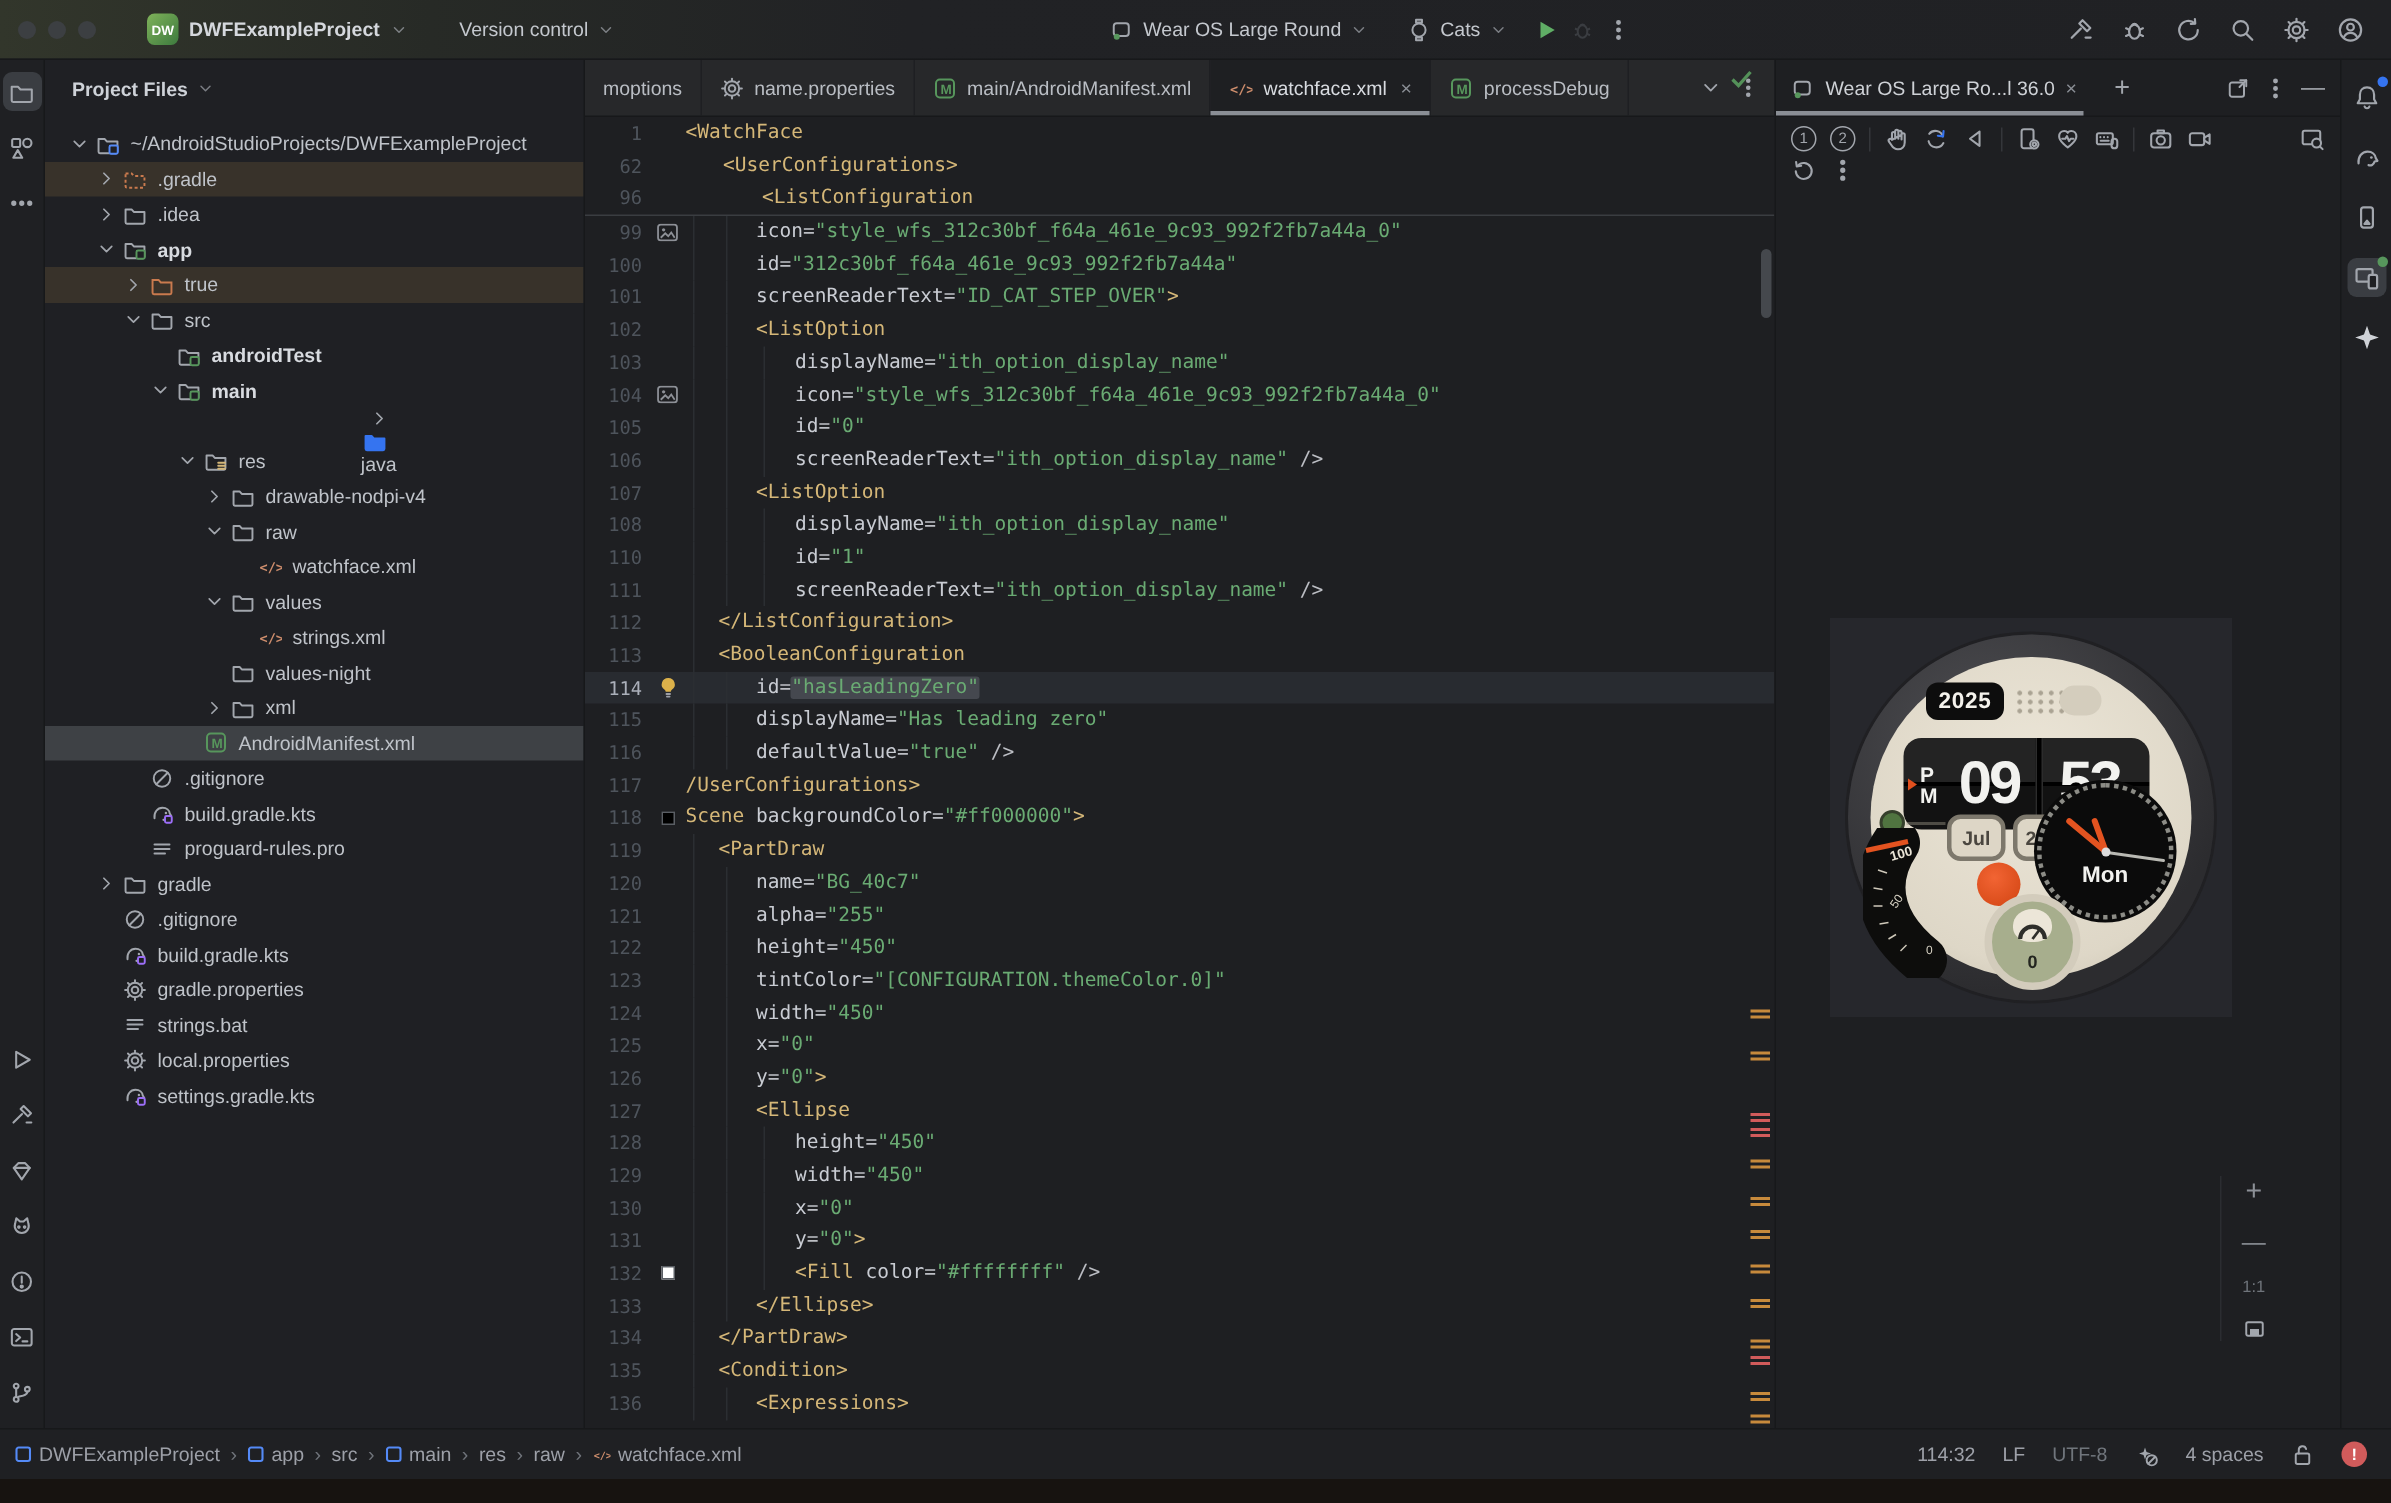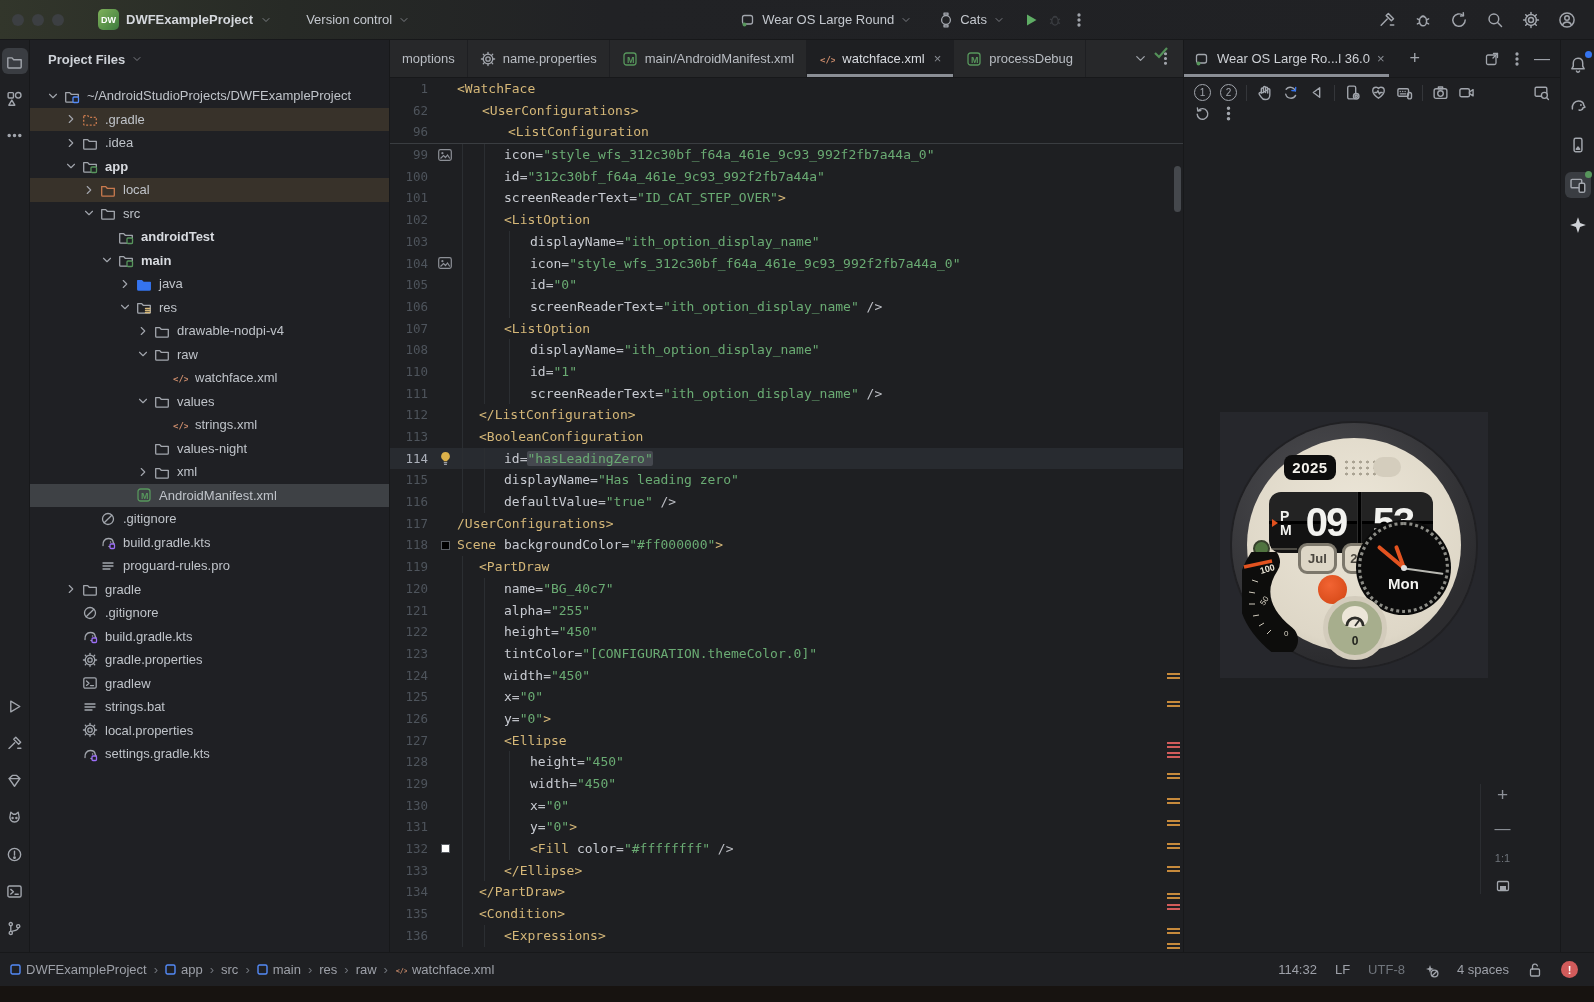--- a/index.html
+++ b/index.html
@@ -428,21 +428,21 @@
             <span class="tcell">
               <svg width="14" height="14" viewBox="0 0 16 16" fill="none" stroke="#a2a6ad" stroke-width="1.3" stroke-linecap="round" stroke-linejoin="round">
                 <polyline points="6,4 10,8 6,12"></polyline>
               </svg>
             </span>
             <span class="ticn">
               <svg width="16" height="16" viewBox="0 0 16 16" fill="none" stroke="#c97a4e" stroke-width="1.3">
                 <path d="M1.7 4.6h4l1.5 1.7h7.1v6.9a.9.9 0 0 1-.9.9H2.6a.9.9 0 0 1-.9-.9z"></path>
               </svg>
             </span>
-            <span>local</span>
+            <span>true</span>
           </div>
           <div class="trow" style="padding-left: 50px;">
             <span class="tcell">
               <svg width="14" height="14" viewBox="0 0 16 16" fill="none" stroke="#a2a6ad" stroke-width="1.3" stroke-linecap="round" stroke-linejoin="round">
                 <polyline points="4,6 8,10 12,6"></polyline>
               </svg>
             </span>
             <span class="ticn">
               <svg width="16" height="16" viewBox="0 0 16 16" fill="none" stroke="#a2a6ad" stroke-width="1.3" stroke-linecap="round" stroke-linejoin="round">
                 <path d="M1.7 4.6h4l1.5 1.7h7.1v6.9a.9.9 0 0 1-.9.9H2.6a.9.9 0 0 1-.9-.9z"></path>
@@ -467,21 +467,21 @@
               </svg>
             </span>
             <span class="ticn">
               <svg width="16" height="16" viewBox="0 0 16 16" fill="none" stroke="#a2a6ad" stroke-width="1.3" stroke-linecap="round" stroke-linejoin="round">
                 <path d="M1.7 4.6h4l1.5 1.7h7.1v6.9a.9.9 0 0 1-.9.9H2.6a.9.9 0 0 1-.9-.9z"></path>
                 <rect x="9" y="9" width="5.5" height="5.5" rx="1" fill="#1f2024" stroke="#57965c"></rect>
               </svg>
             </span>
             <span>main</span>
           </div>
-          <div class="trow" style="padding-left: 86px;">
+          <div class="trow" style="padding-left: 86px; flex-direction: column;">
             <span class="tcell">
               <svg width="14" height="14" viewBox="0 0 16 16" fill="none" stroke="#a2a6ad" stroke-width="1.3" stroke-linecap="round" stroke-linejoin="round">
                 <polyline points="6,4 10,8 6,12"></polyline>
               </svg>
             </span>
             <span class="ticn">
               <svg width="16" height="16" viewBox="0 0 16 16" fill="#3574f0" stroke="#3574f0" stroke-width="1.3" stroke-linejoin="round">
                 <path d="M1.7 4.6h4l1.5 1.7h7.1v6.9a.9.9 0 0 1-.9.9H2.6a.9.9 0 0 1-.9-.9z"></path>
               </svg>
             </span>
@@ -672,31 +672,20 @@
                   <line x1="1.4" y1="8" x2="3.2" y2="8"></line>
                   <line x1="12.8" y1="8" x2="14.6" y2="8"></line>
                   <line x1="3.3" y1="3.3" x2="4.6" y2="4.6"></line>
                   <line x1="11.4" y1="11.4" x2="12.7" y2="12.7"></line>
                   <line x1="3.3" y1="12.7" x2="4.6" y2="11.4"></line>
                   <line x1="11.4" y1="4.6" x2="12.7" y2="3.3"></line>
                 </g>
               </svg>
             </span>
             <span>gradle.properties</span>
-          </div>
-          <div class="trow" style="padding-left: 32px;">
-            <span class="tcell"></span>
-            <span class="ticn">
-              <svg width="16" height="16" viewBox="0 0 16 16" fill="none" stroke="#a2a6ad" stroke-width="1.3" stroke-linecap="round" stroke-linejoin="round">
-                <rect x="1.8" y="2.8" width="12.4" height="10.4" rx="1.5"></rect>
-                <polyline points="4.5,6 7,8.2 4.5,10.4"></polyline>
-                <line x1="8.5" y1="10.6" x2="11.5" y2="10.6"></line>
-              </svg>
-            </span>
-            <span>gradlew</span>
           </div>
           <div class="trow" style="padding-left: 32px;">
             <span class="tcell"></span>
             <span class="ticn">
               <svg width="16" height="16" viewBox="0 0 16 16" fill="none" stroke="#a2a6ad" stroke-width="1.3" stroke-linecap="round" stroke-linejoin="round">
                 <line x1="3" y1="5" x2="13" y2="5"></line>
                 <line x1="3" y1="8" x2="13" y2="8"></line>
                 <line x1="3" y1="11" x2="10" y2="11"></line>
               </svg>
             </span>

